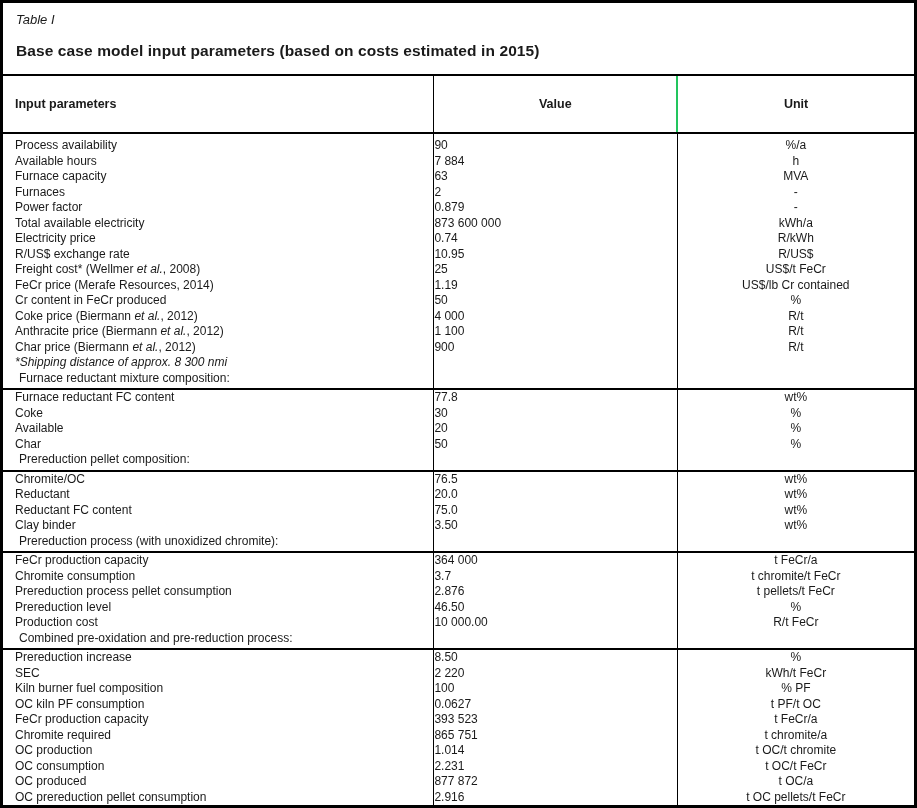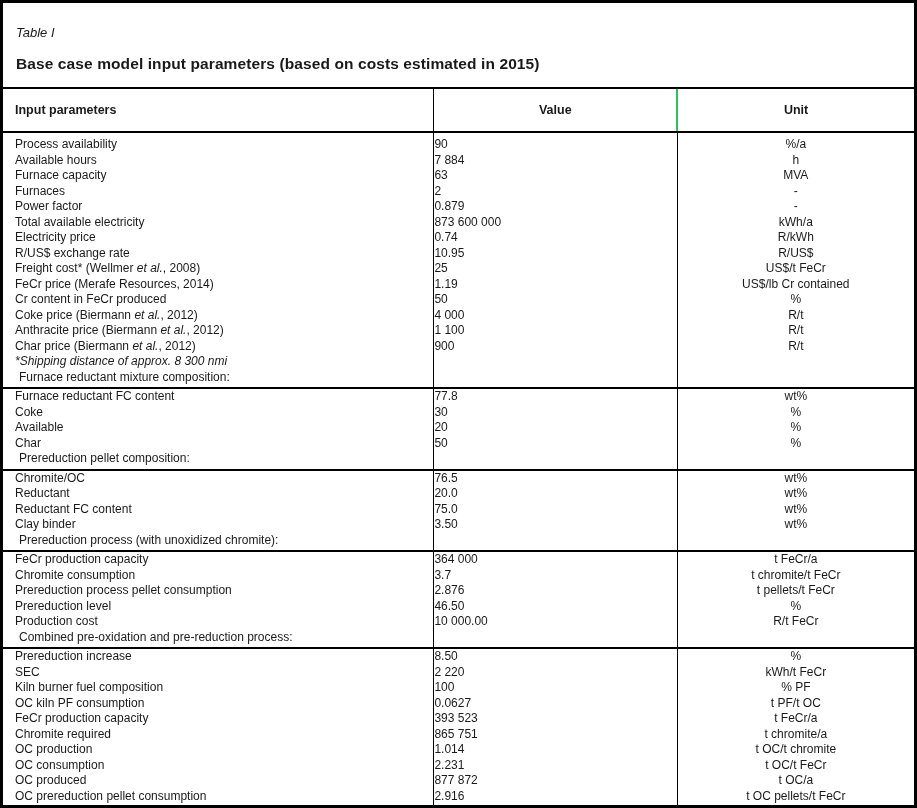--- a/index.html
+++ b/index.html
@@ -19,21 +19,21 @@
   .frame {
     box-sizing: border-box;
     width: 917px;
     height: 808px;
     border: 3px solid #000000;
     background: #ffffff;
     overflow: hidden;
   }
   .title-block {
     border-bottom: 2px solid #000000;
-    padding: 20px 13px 9px 13px;
+    padding: 7px 13px 9px 13px;
   }
   .table-label {
     font-style: italic;
     font-size: 13px;
     margin: 2px 0 15px 0;
   }
   .table-title {
     font-weight: bold;
     font-size: 15.5px;
     margin: 0 0 5px 0;
@@ -45,21 +45,21 @@
     table-layout: fixed;
   }
   col.c-name  { width: 47.3%; }
   col.c-value { width: 26.7%; }
   col.c-unit  { width: 26.0%; }
 
   thead th {
     font-weight: bold;
     font-size: 12.5px;
     border-bottom: 2px solid #000000;
-    padding: 14px 0;
+    padding: 21px 0;
     vertical-align: middle;
   }
   thead th.h-name {
     text-align: left;
     padding-left: 12px;
     border-right: 1px solid #000000;
   }
   thead th.h-value {
     text-align: center;
     border-right: 2px solid #22c55e;

